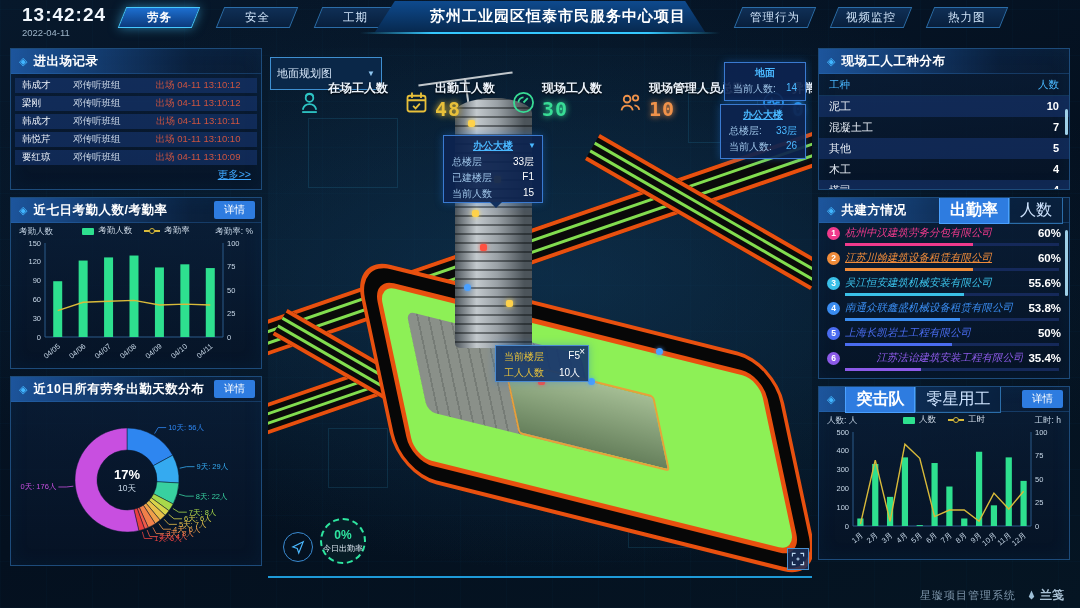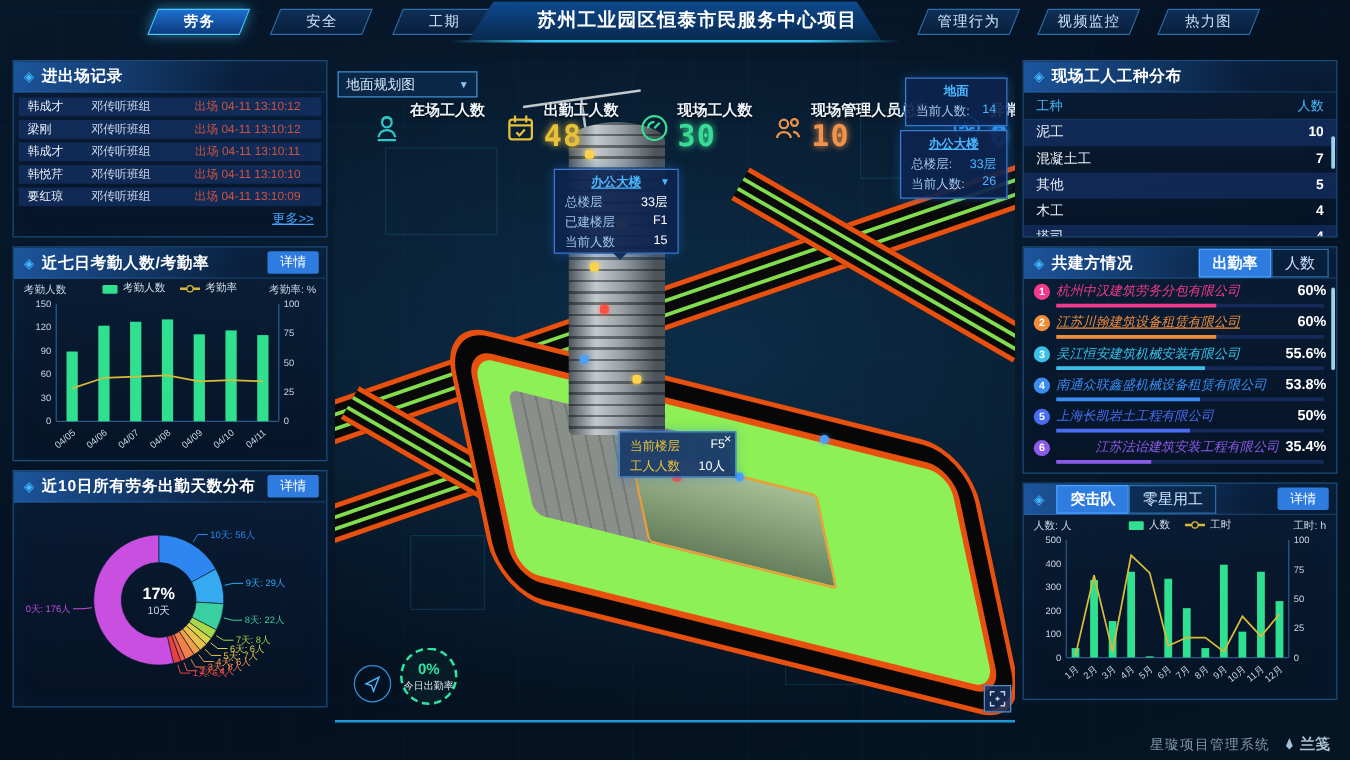--- a/index.html
+++ b/index.html
@@ -95,31 +95,31 @@
   .tower::before { content:""; position:absolute; inset:0; border-radius:inherit;
     background:repeating-linear-gradient(180deg,rgba(8,12,14,.45) 0 2px,transparent 2px 9px); }
   .crane { position:absolute; left:150px; top:30px; width:95px; height:2px; background:#c2c8cc;
     transform:rotate(-8deg); z-index:3; }
   .crane::after { content:""; position:absolute; left:46px; top:0; width:2px; height:24px; background:#c2c8cc; }
   .mark { position:absolute; width:7px; height:7px; border-radius:2px; z-index:4;
     box-shadow:0 0 4px rgba(255,220,80,.8); }
   .mark.y { background:#ffd24a; } .mark.r { background:#ff5040; box-shadow:0 0 4px rgba(255,90,70,.8); }
   .mark.bl { background:#4aa0ff; box-shadow:0 0 4px rgba(80,160,255,.8); border-radius:50%; }
 
-  .dropdown { position:absolute; left:2px; top:9px; width:112px; height:21px; z-index:6;
+  .dropdown { position:absolute; left:2px; top:9px; width:112px; height:33px; z-index:6;
     border:1px solid #3f8fd0; background:#0a2748; color:#d9e9fb; font-size:11px;
     display:flex; align-items:center; padding:0 6px; cursor:pointer; }
   .dropdown .car { margin-left:auto; font-size:8px; color:#8fc6f0; }
 
   .stats { position:absolute; left:28px; top:32px; display:flex; gap:15px; z-index:6; }
   .stat { display:flex; gap:5px; align-items:flex-start; }
   .stat .ic { width:27px; height:27px; margin-top:9px; }
   .stat .ic svg { width:100%; height:100%; }
   .st-label { font-size:12px; font-weight:bold; color:#eef5fd; text-shadow:0 1px 2px #000; white-space:nowrap; }
-  .st-value { font-family:"DejaVu Sans Mono",monospace; font-size:24px; font-weight:bold;
+  .st-value { font-family:"DejaVu Sans Mono",monospace; font-size:20px; font-weight:bold;
     line-height:24px; letter-spacing:1px; text-shadow:0 0 6px currentColor; }
 
   .popup { position:absolute; z-index:7; background:rgba(13,36,80,.93); border:1px solid #3a7ad0;
     box-shadow:0 0 8px rgba(30,120,220,.4); font-size:10px; }
   .pp-title { text-align:center; font-weight:bold; color:#4ab8ff; padding:3px 0 1px; }
   .pp-title.u { text-decoration:underline; }
   .pp-row { display:flex; justify-content:space-between; padding:1px 8px; }
   .pp-k { color:#9fc5e8; } .pp-v { color:#fff; }
   .pp-blue .pp-v { color:#4ab8ff; }
   .bld-pop { left:175px; top:87px; width:100px; }
@@ -146,21 +146,21 @@
   
   .tr-head { display:flex; justify-content:space-between; padding:4px 10px 3px; font-size:10.5px;
     color:#4ab8ff; border-bottom:1px solid rgba(45,115,185,.3); }
   .tr-row { display:flex; justify-content:space-between; padding:0 10px; height:21px;
     line-height:21px; font-size:11px; color:#e8eef6; }
   .tr-row:nth-child(odd) { background:rgba(28,62,132,.45); }
   .tr-row b { color:#fff; }
 
   
   .pt-tabs { margin-left:auto; display:flex; }
-  .mini-tab { font-size:12px; padding:2px 10px; border:1px solid #2b6da8; color:#cfe4ff;
+  .mini-tab { font-size:16px; padding:2px 10px; border:1px solid #2b6da8; color:#cfe4ff;
     background:rgba(10,35,66,.55); cursor:pointer; }
   .mini-tab.active { background:#2e7ce0; border-color:#4aa0ff; color:#fff; font-weight:bold; }
   .pc-item { padding:3px 8px 2px; }
   .pc-head { display:flex; align-items:center; gap:5px; }
   .pc-rank { width:13px; height:13px; border-radius:50%; color:#fff; font-size:8.5px; font-weight:bold;
     display:flex; align-items:center; justify-content:center; flex:none; }
   .pc-name { font-size:10.5px; font-style:italic; flex:1; white-space:nowrap; overflow:hidden; }
   .pc-val { font-size:11.5px; color:#fff; font-weight:bold; }
   .pc-bar { height:3px; background:#15295a; margin:3px 2px 0 18px; position:relative; }
   .pc-fill { position:absolute; left:0; top:0; bottom:0; }
@@ -173,20 +173,24 @@
     justify-content:flex-end; gap:10px; padding-right:16px; z-index:2; }
   .sys { color:#7d95aa; font-size:11px; letter-spacing:1px; }
   .brand { display:flex; align-items:center; gap:3px; color:#a8c0d4; font-size:12px; font-weight:bold; }
 </style>
 </head>
 <body>
 
 <div class="screen">
 
   <header>
+    <div class="clock">
+      <div class="t">13:42:24</div>
+      <div class="d">2022-04-11</div>
+    </div>
     <nav class="tabgroup left" id="leftTabs">
         <div class="tab active">
           <span>劳务</span>
         </div>
         <div class="tab">
           <span>安全</span>
         </div>
         <div class="tab">
           <span>工期</span>
         </div>
@@ -228,21 +232,21 @@
               <span class="re">出场 04-11 13:10:12</span>
             </div>
             <div class="rec-row">
               <span class="rn">韩成才</span>
               <span class="rt">邓传听班组</span>
               <span class="re">出场 04-11 13:10:11</span>
             </div>
             <div class="rec-row">
               <span class="rn">韩悦芹</span>
               <span class="rt">邓传听班组</span>
-              <span class="re">出场 04-11 13:10:10</span>
+              <span class="re">出场 01-11 13:10:10</span>
             </div>
             <div class="rec-row">
               <span class="rn">要红琼</span>
               <span class="rt">邓传听班组</span>
               <span class="re">出场 04-11 13:10:09</span>
             </div>
           </div>
         <a class="more">更多&gt;&gt;</a>
       </section>
 

